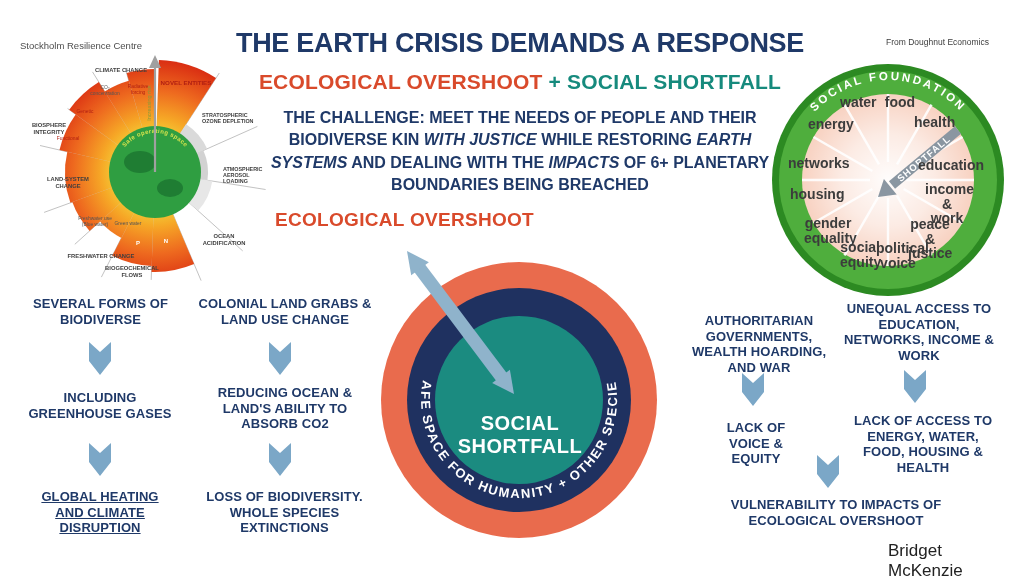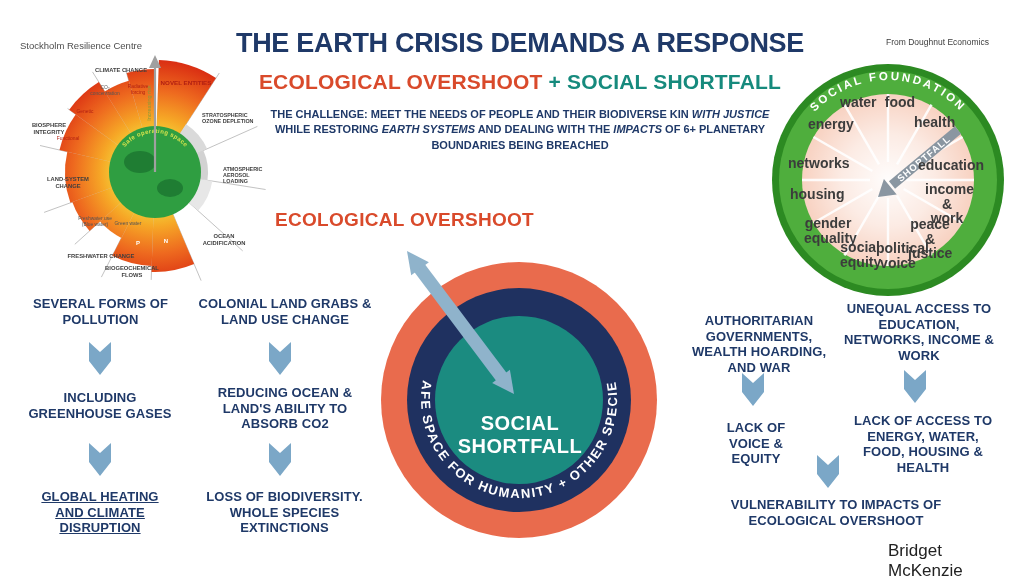--- a/index.html
+++ b/index.html
@@ -6,21 +6,21 @@
   body{font-family:"Liberation Sans",sans-serif;background:#ffffff;}
   .canvas{position:relative;width:1024px;height:576px;background:#fff;overflow:hidden;}
   .abs{position:absolute;}
   
   .title{left:180px;top:28px;width:680px;text-align:center;font-size:27px;font-weight:bold;
          color:#1F3968;letter-spacing:-0.3px;}
   .subtitle{left:180px;top:70px;width:680px;text-align:center;font-size:21px;font-weight:bold;letter-spacing:0.2px;}
   .subtitle .os{color:#D94A2B;}
   .subtitle .plus{color:#168A7D;}
   .subtitle .sf{color:#168A7D;}
-  .challenge{left:268px;top:107px;width:504px;text-align:center;font-size:11px;font-weight:bold;
+  .challenge{left:268px;top:107px;width:504px;text-align:center;font-size:16px;font-weight:bold;
              color:#1F3968;line-height:1.4;}
   .challenge i{font-style:italic;}
   .eco-heading{left:275px;top:209px;width:300px;font-size:19px;font-weight:bold;color:#D94A2B;letter-spacing:0.3px;}
   .doughnut-note{left:886px;top:37px;width:120px;font-size:8.5px;color:#3d3d3d;}
   .credit{left:888px;top:541px;width:130px;font-size:17px;color:#222;}
   .src-note{left:20px;top:40px;width:160px;font-size:9.5px;color:#4d4d4d;}
   
   .flow{font-size:13px;font-weight:bold;color:#1F3968;text-align:center;line-height:1.2;letter-spacing:0.1px;}
   
   .pb{font-size:5.8px;font-weight:bold;color:#3f3f3f;text-align:center;line-height:1.15;}
@@ -175,21 +175,21 @@
       <textPath href="#ringArc" startOffset="50%" text-anchor="middle">SAFE SPACE FOR HUMANITY + OTHER SPECIES</textPath>
     </text>
     <text x="150" y="190" text-anchor="middle" font-size="20" font-weight="bold" fill="#ffffff" letter-spacing="0.5">SOCIAL</text>
     <text x="150" y="213" text-anchor="middle" font-size="20" font-weight="bold" fill="#ffffff" letter-spacing="0.5">SHORTFALL</text>
 
     <line x1="48" y1="26" x2="133" y2="139" stroke="#8FB3CB" stroke-width="13"></line>
     <polygon points="37,11 58.9,22.2 41.2,35.2" fill="#8FB3CB"></polygon>
     <polygon points="144,154 139.9,129.8 122.2,142.9" fill="#8FB3CB"></polygon>
   </svg>
 
-  <div class="abs flow" style="left:18px;top:296px;width:165px;">SEVERAL FORMS OF POLLUTION</div>
+  <div class="abs flow" style="left:18px;top:296px;width:165px;">SEVERAL FORMS OF BIODIVERSE</div>
   <svg class="chev" style="left:89px;top:342px;" viewBox="0 0 22 33">
       <polygon points="0,0 11,10 22,0 22,19 11,33 0,19" fill="#7BA7C7"></polygon>
     </svg>
   <div class="abs flow" style="left:15px;top:390px;width:170px;">INCLUDING GREENHOUSE GASES</div>
   <svg class="chev" style="left:89px;top:443px;" viewBox="0 0 22 33">
       <polygon points="0,0 11,10 22,0 22,19 11,33 0,19" fill="#7BA7C7"></polygon>
     </svg>
   <div class="abs flow" style="left:30px;top:489px;width:140px;text-decoration:underline;">GLOBAL HEATING AND CLIMATE DISRUPTION</div>
 
   <div class="abs flow" style="left:195px;top:296px;width:180px;">COLONIAL LAND GRABS &amp; LAND USE CHANGE</div>

